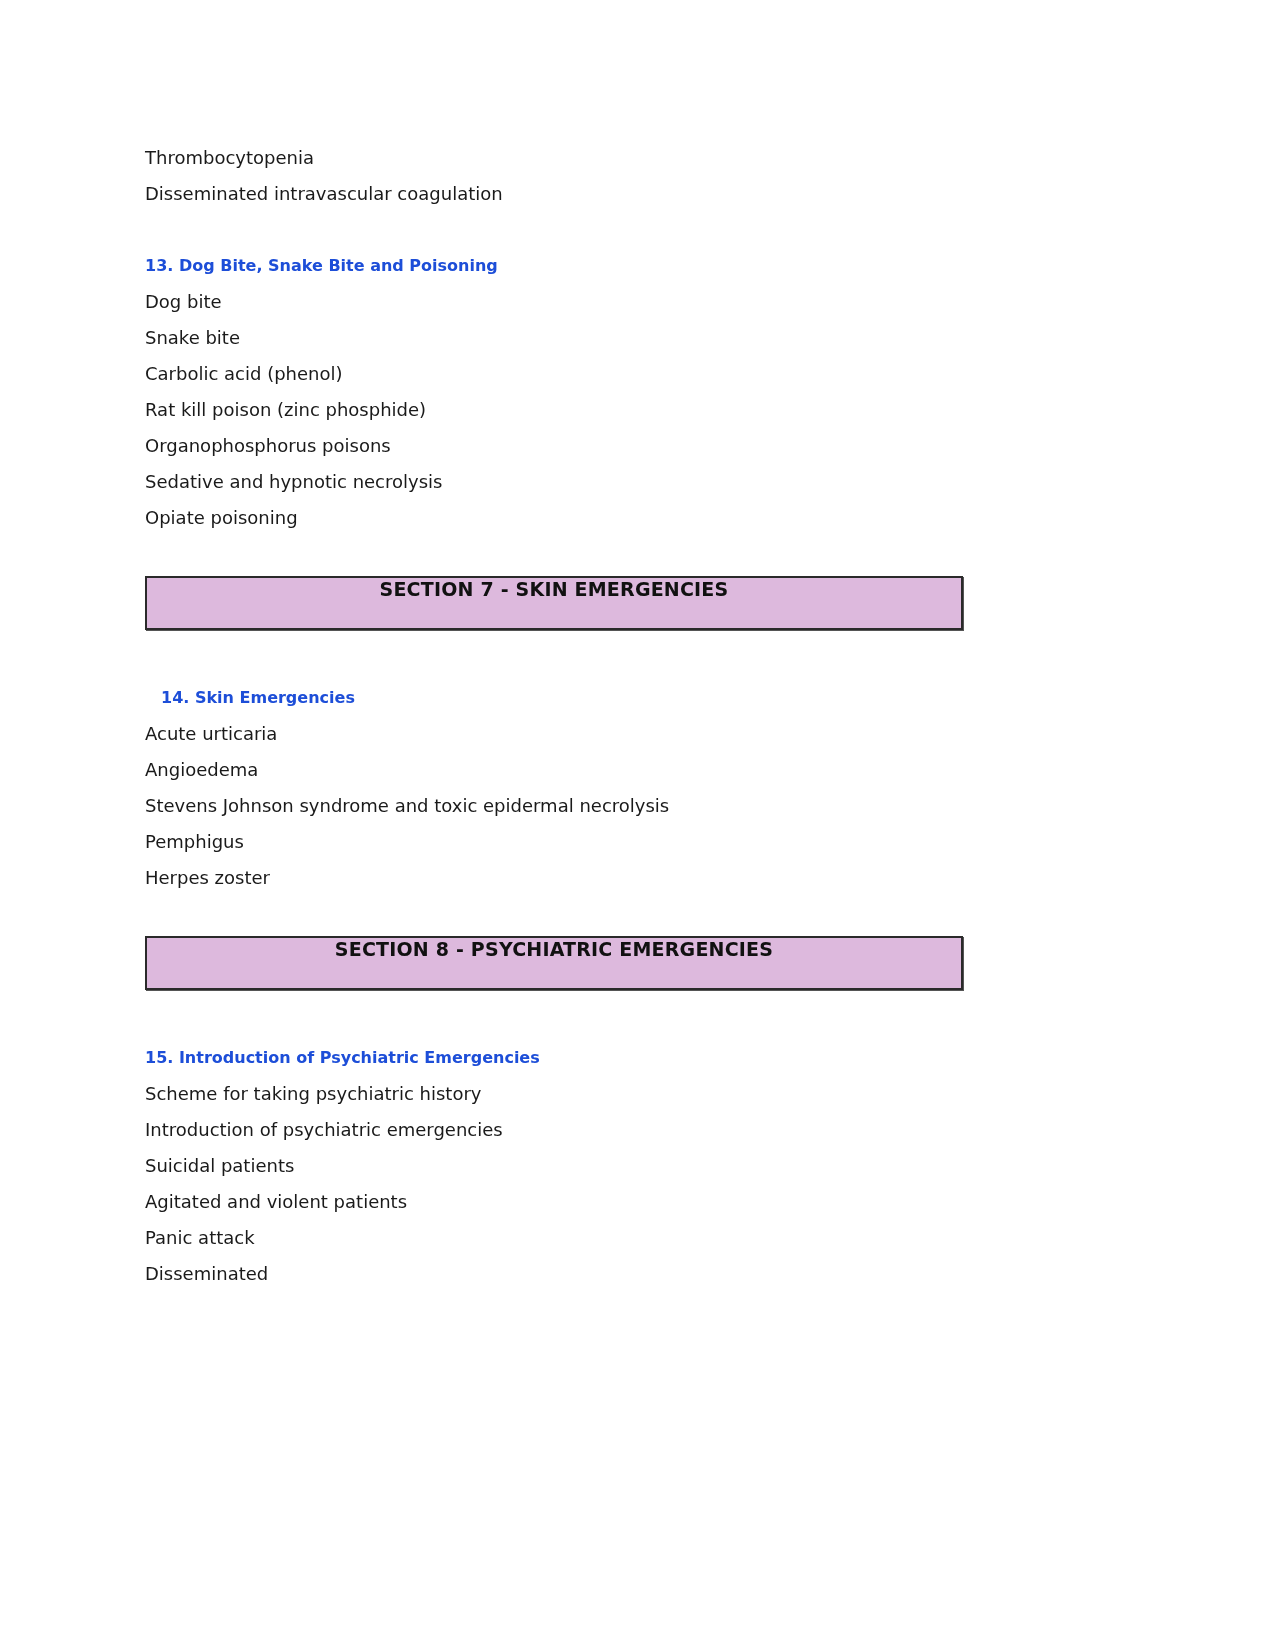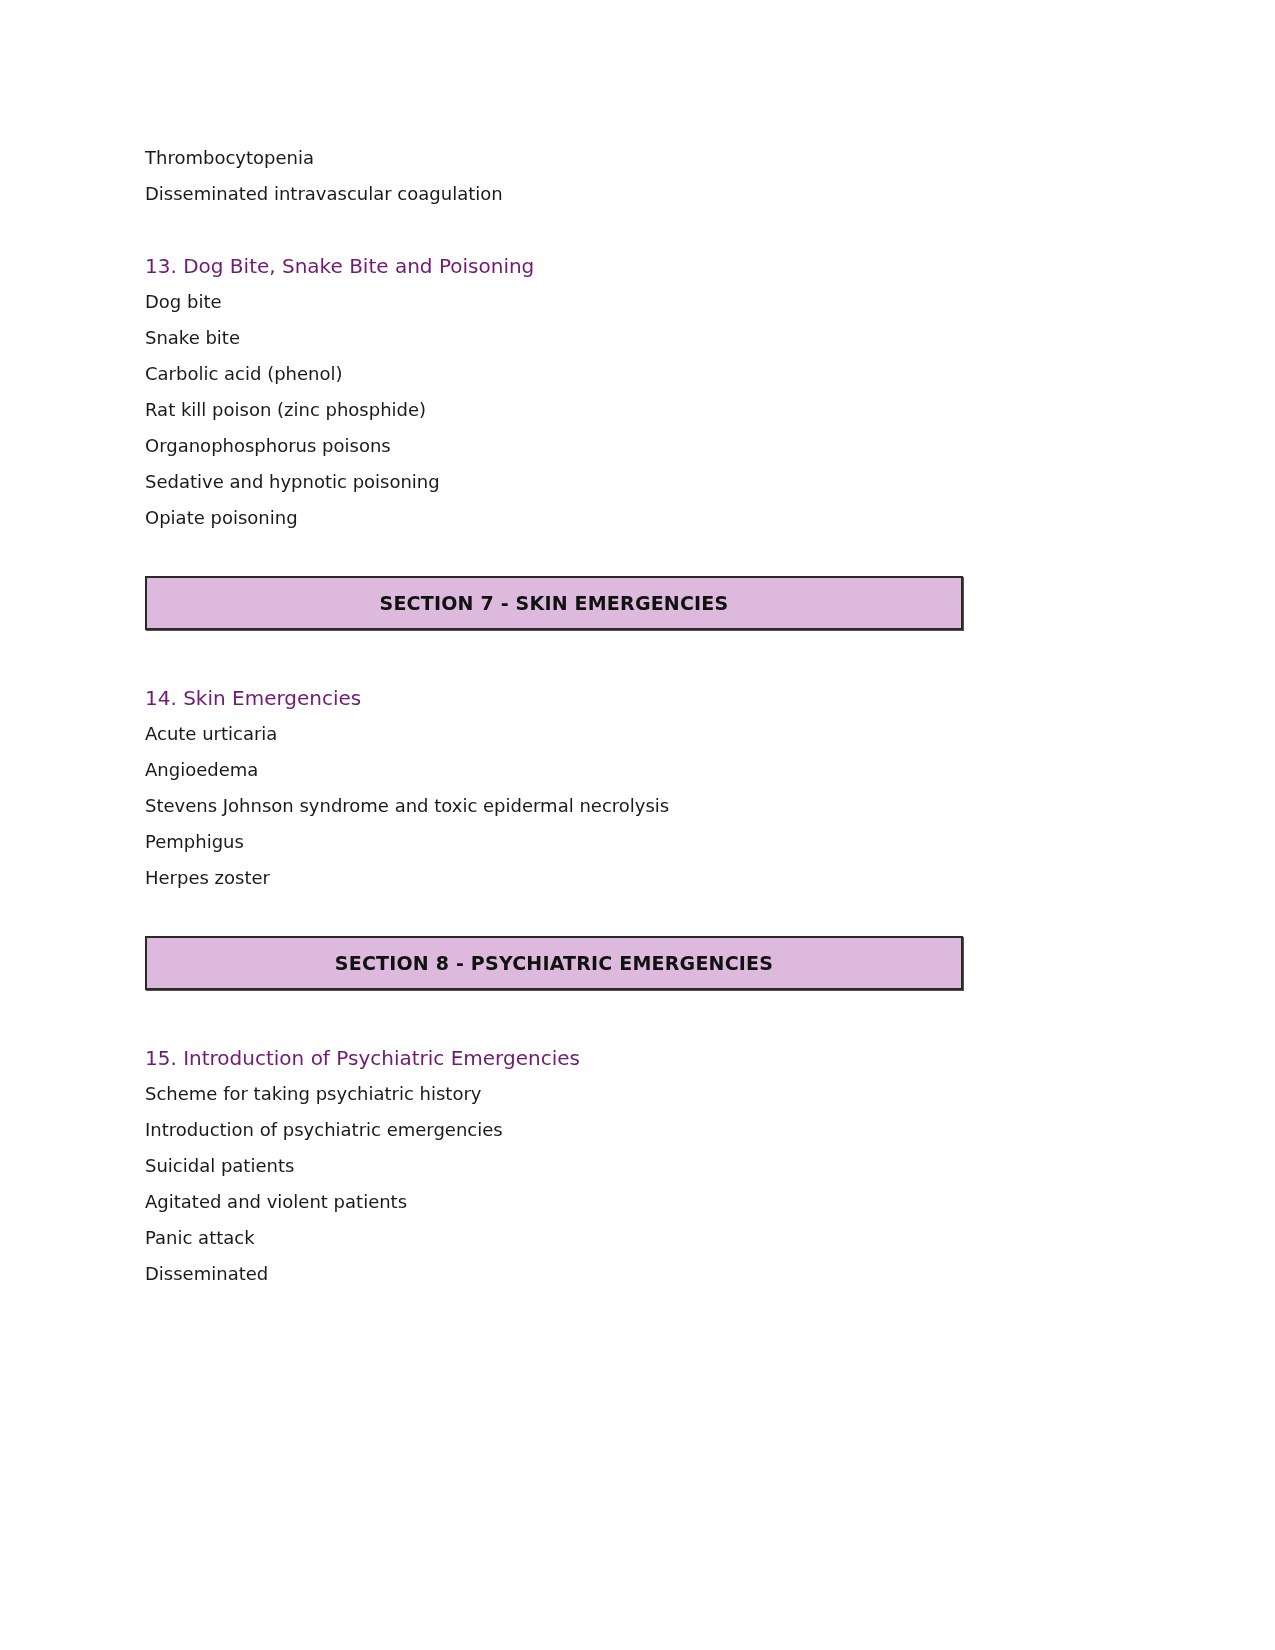--- a/index.html
+++ b/index.html
@@ -18,36 +18,36 @@
     color: #1a1a1a;
   }
   .line {
     margin: 0;
     font-size: 18px;
     line-height: 36px;
     font-weight: normal;
   }
   .chapter {
     margin: 36px 0 0 0;
-    font-size: 20px;
+    font-size: 16px;
     line-height: 36px;
-    font-weight: normal;
-    color: #701a75;
+    font-weight: bold;
+    color: #1d4ed8;
   }
   .banner {
     box-sizing: border-box;
     width: 818px;
     height: 54px;
     margin-top: 40px;
     margin-bottom: 50px;
     background: var(--banner-bg, #ddb9dd);
     border: 2px solid var(--banner-border, #2a2a2a);
     box-shadow: 1px 1px 0 #555555;
     display: flex;
-    align-items: center;
+    align-items: flex-start;
     justify-content: center;
   }
   .banner span {
     font-size: 19px;
     font-weight: bold;
     color: #111111;
     letter-spacing: 0.2px;
   }
 </style>
 </head>
@@ -57,28 +57,28 @@
 
   <p class="line">Thrombocytopenia</p>
   <p class="line">Disseminated intravascular coagulation</p>
 
   <h2 class="chapter">13. Dog Bite, Snake Bite and Poisoning</h2>
   <p class="line">Dog bite</p>
   <p class="line">Snake bite</p>
   <p class="line">Carbolic acid (phenol)</p>
   <p class="line">Rat kill poison (zinc phosphide)</p>
   <p class="line">Organophosphorus poisons</p>
-  <p class="line">Sedative and hypnotic poisoning</p>
+  <p class="line">Sedative and hypnotic necrolysis</p>
   <p class="line">Opiate poisoning</p>
 
   <div class="banner">
     <span>SECTION 7 - SKIN EMERGENCIES</span>
   </div>
 
-  <h2 class="chapter" style="margin-top:0;">14. Skin Emergencies</h2>
+  <h2 class="chapter" style="margin-top:0;margin-left:16px;">14. Skin Emergencies</h2>
   <p class="line">Acute urticaria</p>
   <p class="line">Angioedema</p>
   <p class="line">Stevens Johnson syndrome and toxic epidermal necrolysis</p>
   <p class="line">Pemphigus</p>
   <p class="line">Herpes zoster</p>
 
   <div class="banner">
     <span>SECTION 8 - PSYCHIATRIC EMERGENCIES</span>
   </div>
 

